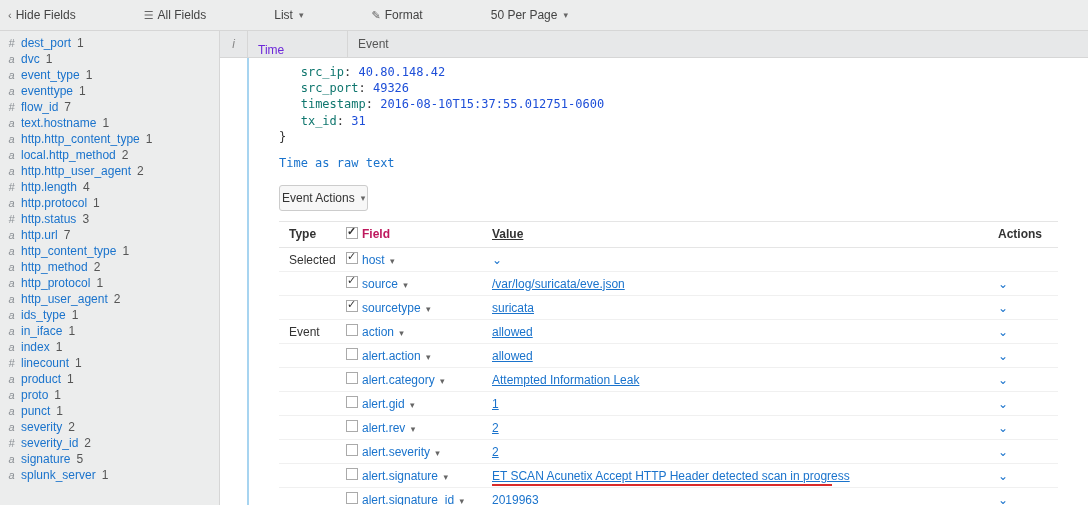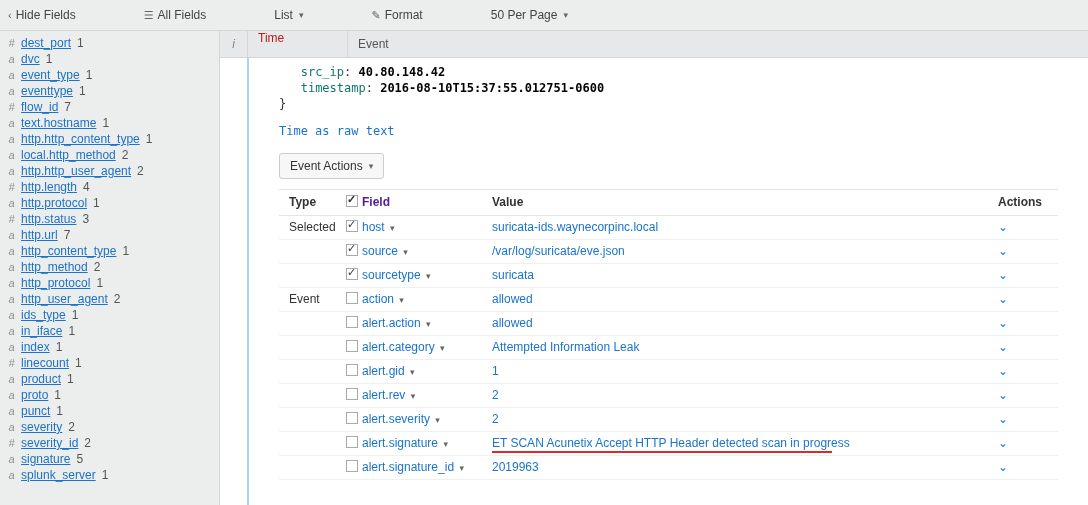--- a/index.html
+++ b/index.html
@@ -53,38 +53,38 @@
     padding: 1px 0;
     font-size: 12px;
   }
   .field-type {
     color: #8a8f94;
     font-style: italic;
     width: 11px;
     text-align: center;
     font-size: 11px;
   }
-  .field-name { color: #1a73cc; cursor: pointer; text-decoration: underline; }
+  .field-name { color: #1a73cc; cursor: pointer; }
   .field-count { color: #555; margin-left: 2px; }
 
   .content {
     flex: 1;
     background: #fff;
     position: relative;
     overflow: hidden;
   }
   .header-row {
     height: 27px;
     background: #e7e8e9;
     border-bottom: 1px solid #d6d6d6;
     display: flex;
     align-items: center;
   }
   .hcol-i { width: 28px; text-align:center; color:#888; font-style: italic; border-right:1px solid #d6d6d6; height:100%; display:flex; align-items:center; justify-content:center;}
-  .hcol-time { width: 100px; padding-left:10px; color:#b91c1c; border-right:1px solid #d6d6d6; height:100%; display:flex; align-items:flex-start;}
+  .hcol-time { width: 100px; padding-left:10px; color:#6d28d9; border-right:1px solid #d6d6d6; height:100%; display:flex; align-items:flex-end;}
   .hcol-event { flex:1; padding-left:10px; color:#555; }
 
   .expand-bar {
     position: absolute;
     top: 27px; bottom: 0;
     left: 27px;
     width: 2px;
     background: #a7d4f0;
   }
   .expand-inner {
@@ -94,27 +94,27 @@
   }
 
   .json-block {
     font-family: Menlo, Consolas, monospace;
     font-size: 12px;
     line-height: 1.35;
     padding: 6px 0 0 30px;
     color: #333;
   }
   .jk { color: #0f766e; } 
-  .jv { color: #000000; font-weight: bold; } 
+  .jv { color: #1d4ed8; } 
   .raw-link { color:#1a73cc; margin: 10px 0 10px 0; display:inline-block; cursor:pointer;}
   .event-actions-btn {
     border: 1px solid #ccc;
     background: #f7f7f7;
     border-radius: 3px;
-    padding: 5px 10px;
+    padding: 5px 2px;
     margin: 4px 0 10px 0;
     color:#333;
     font-size:12px;
     display:inline-flex;
     align-items:center;
     gap:4px;
     cursor:pointer;
   }
 
   .fieldtable {
@@ -131,21 +131,21 @@
   }
   .ft-row {
     display:flex;
     border-bottom:1px solid #f0f0f0;
     padding: 4px 0;
     align-items:center;
   }
   .col-type  { width: 55px; padding-left:2px; color:#333;margin-left:8px;}
   .col-chk   { width: 20px; text-align:center;}
   .col-field { width: 130px; color:#1a73cc; cursor:pointer;}
-  .col-value { flex:1; color:#1a73cc; cursor:pointer; position:relative;}
+  .col-value { flex:1; color:#1a73cc; cursor:pointer; position:relative;text-decoration:underline;}
   .col-actions { width: 60px; padding-right:10px; color:#333;}
   .chevron { color:#1a73cc; cursor:pointer;}
   .chk {
     width:12px; height:12px; border:1px solid #aaa; display:inline-block; position:relative; background:#fff;
   }
   .chk.checked::after { content:"✓"; position:absolute; top:-3px; left:0; font-size:11px; color:#333;}
   .red-underline {
     position:absolute;
     height:2px;
     background:#d92b2b;
@@ -340,43 +340,42 @@
           <span>Time</span>
         </div>
       <div class="hcol-event"><span>Event</span></div>
     </div>
 
     <div class="expand-bar"></div>
 
     <div class="expand-inner">
 
       <div class="json-block">
-        <div id="json-lines" class="pre-wrap"><div>   <span class="jk">src_ip</span>: <span class="jv">40.80.148.42</span></div><div>   <span class="jk">timestamp</span>: <span class="jv">2016-08-10T15:37:55.012751-0600</span></div></div>
+        <div id="json-lines" class="pre-wrap"><div>   <span class="jk">src_ip</span>: <span class="jv">40.80.148.42</span></div><div>   <span class="jk">src_port</span>: <span class="jv">49326</span></div><div>   <span class="jk">timestamp</span>: <span class="jv">2016-08-10T15:37:55.012751-0600</span></div><div>   <span class="jk">tx_id</span>: <span class="jv">31</span></div></div>
         <div>}</div>
         <a class="raw-link">Time as raw text</a><br>
         <button class="event-actions-btn">
           <span>Event Actions</span>
           <span class="caret">▾</span>
         </button>
       </div>
 
       <div class="fieldtable scroll-area">
         <div class="ft-head">
           <div class="col-type">Type</div>
           <div class="col-chk"><span class="chk checked"></span></div>
-          <div class="col-field" style="color:#4c1d95">Field</div>
+          <div class="col-field" style="color:#be185d">Field</div>
           <div class="col-value" style="color:#333">Value</div>
           <div class="col-actions">Actions</div>
         </div>
         <div id="ft-body">
             <div class="ft-row">
               <div class="col-type">Selected</div>
               <div class="col-chk"><span class="chk checked"></span></div>
               <div class="col-field">host <span class="caret">▾</span></div>
-              <div class="col-value">suricata-ids.waynecorpinc.local</div>
               <div class="col-actions"><span class="chevron">⌄</span></div>
             </div>
             <div class="ft-row">
               <div class="col-type"></div>
               <div class="col-chk"><span class="chk checked"></span></div>
               <div class="col-field">source <span class="caret">▾</span></div>
               <div class="col-value">/var/log/suricata/eve.json</div>
               <div class="col-actions"><span class="chevron">⌄</span></div>
             </div>
             <div class="ft-row">

